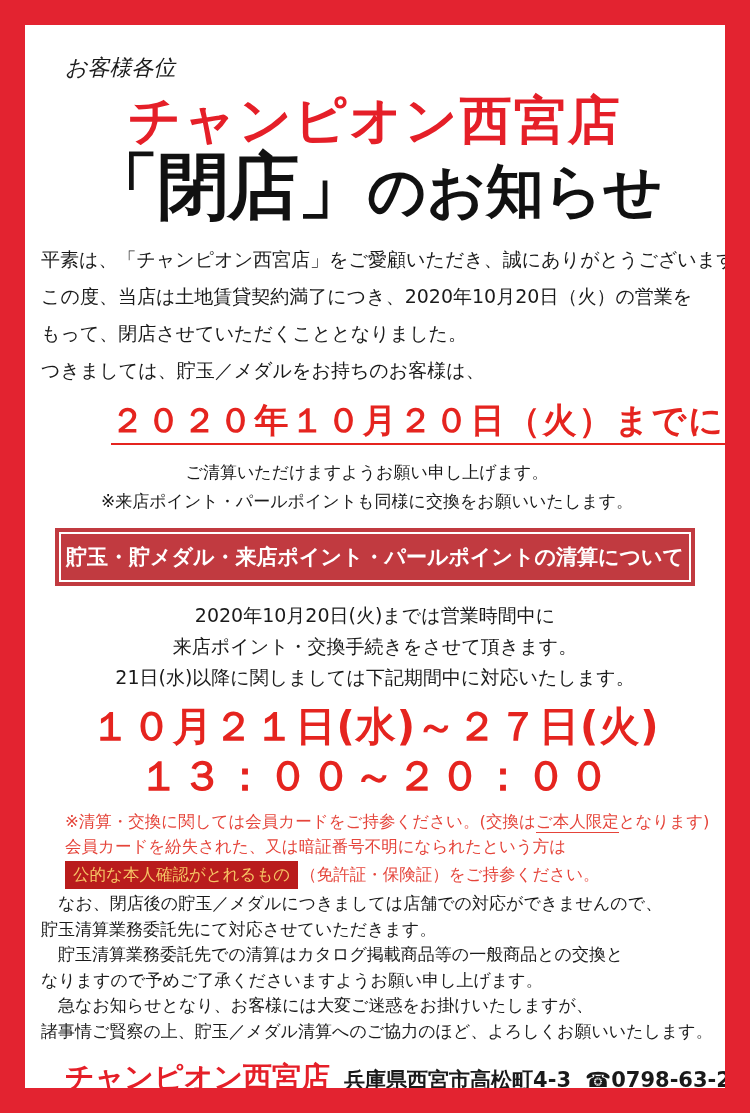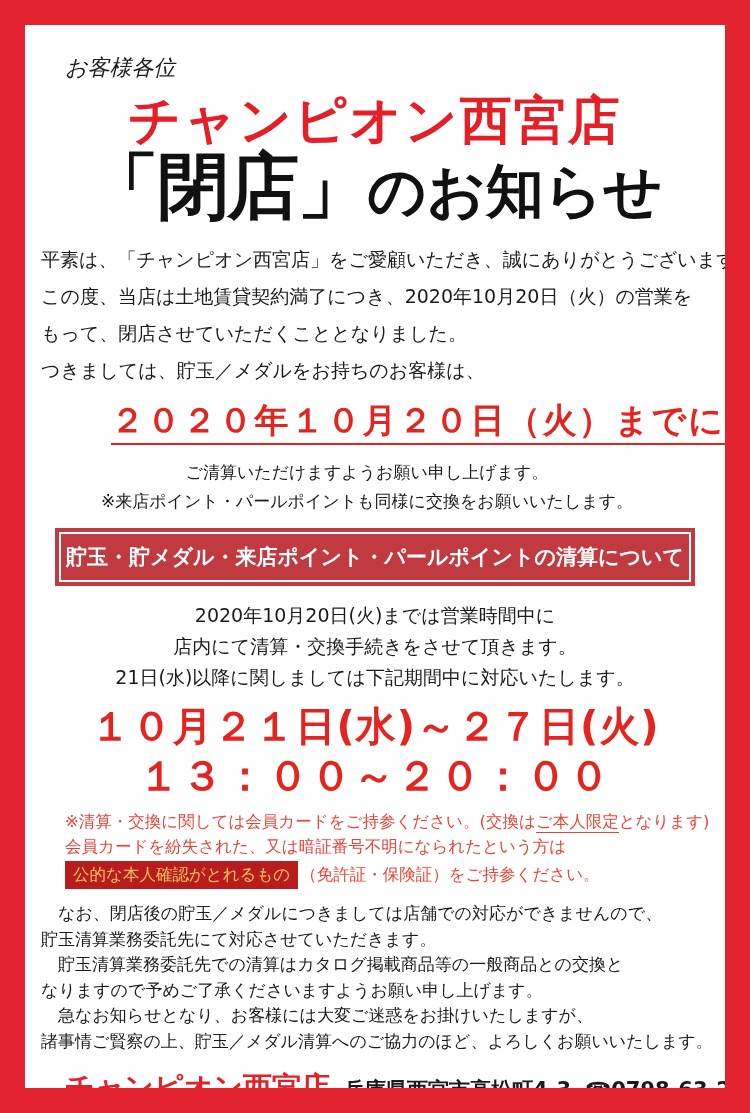--- a/index.html
+++ b/index.html
@@ -115,21 +115,21 @@
     padding-bottom:1px;
   }
   .warning .hl{
     display:inline-block;
     background:#b91c1c;
     color:#f6c465;
     padding:1px 8px 2px 8px;
     margin:2px 2px 0 0;
   }
   .closing{
-    margin-top:12px;
+    margin-top:2px;
     padding:0 12px 0 16px;
     font-size:17px;
     line-height:25.5px;
     color:#1a1a1a;
   }
   .closing div{white-space:nowrap;}
   .footer{
     margin-top:14px;
     padding-left:40px;
     display:flex;
@@ -176,21 +176,21 @@
     <div>ご清算いただけますようお願い申し上げます。</div>
     <div>※来店ポイント・パールポイントも同様に交換をお願いいたします。</div>
   </div>
 
   <div class="banner">
     <div class="banner-inner">貯玉・貯メダル・来店ポイント・パールポイントの清算について</div>
   </div>
 
   <div class="procedure">
     <div>2020年10月20日(火)までは営業時間中に</div>
-    <div>店内にて清算・交換手続きをさせて頂きます。</div>
+    <div>来店ポイント・交換手続きをさせて頂きます。</div>
     <div>21日(水)以降に関しましては下記期間中に対応いたします。</div>
   </div>
 
   <div class="period">
     <div class="dates">１０月２１日(水)～２７日(火)</div>
     <div class="hours">１３：００～２０：００</div>
   </div>
 
   <div class="warning">
     <div><span>※清算・交換に関しては会員カードをご持参ください。(交換は</span><span class="uline">ご本人限定</span><span>となります)</span></div>

